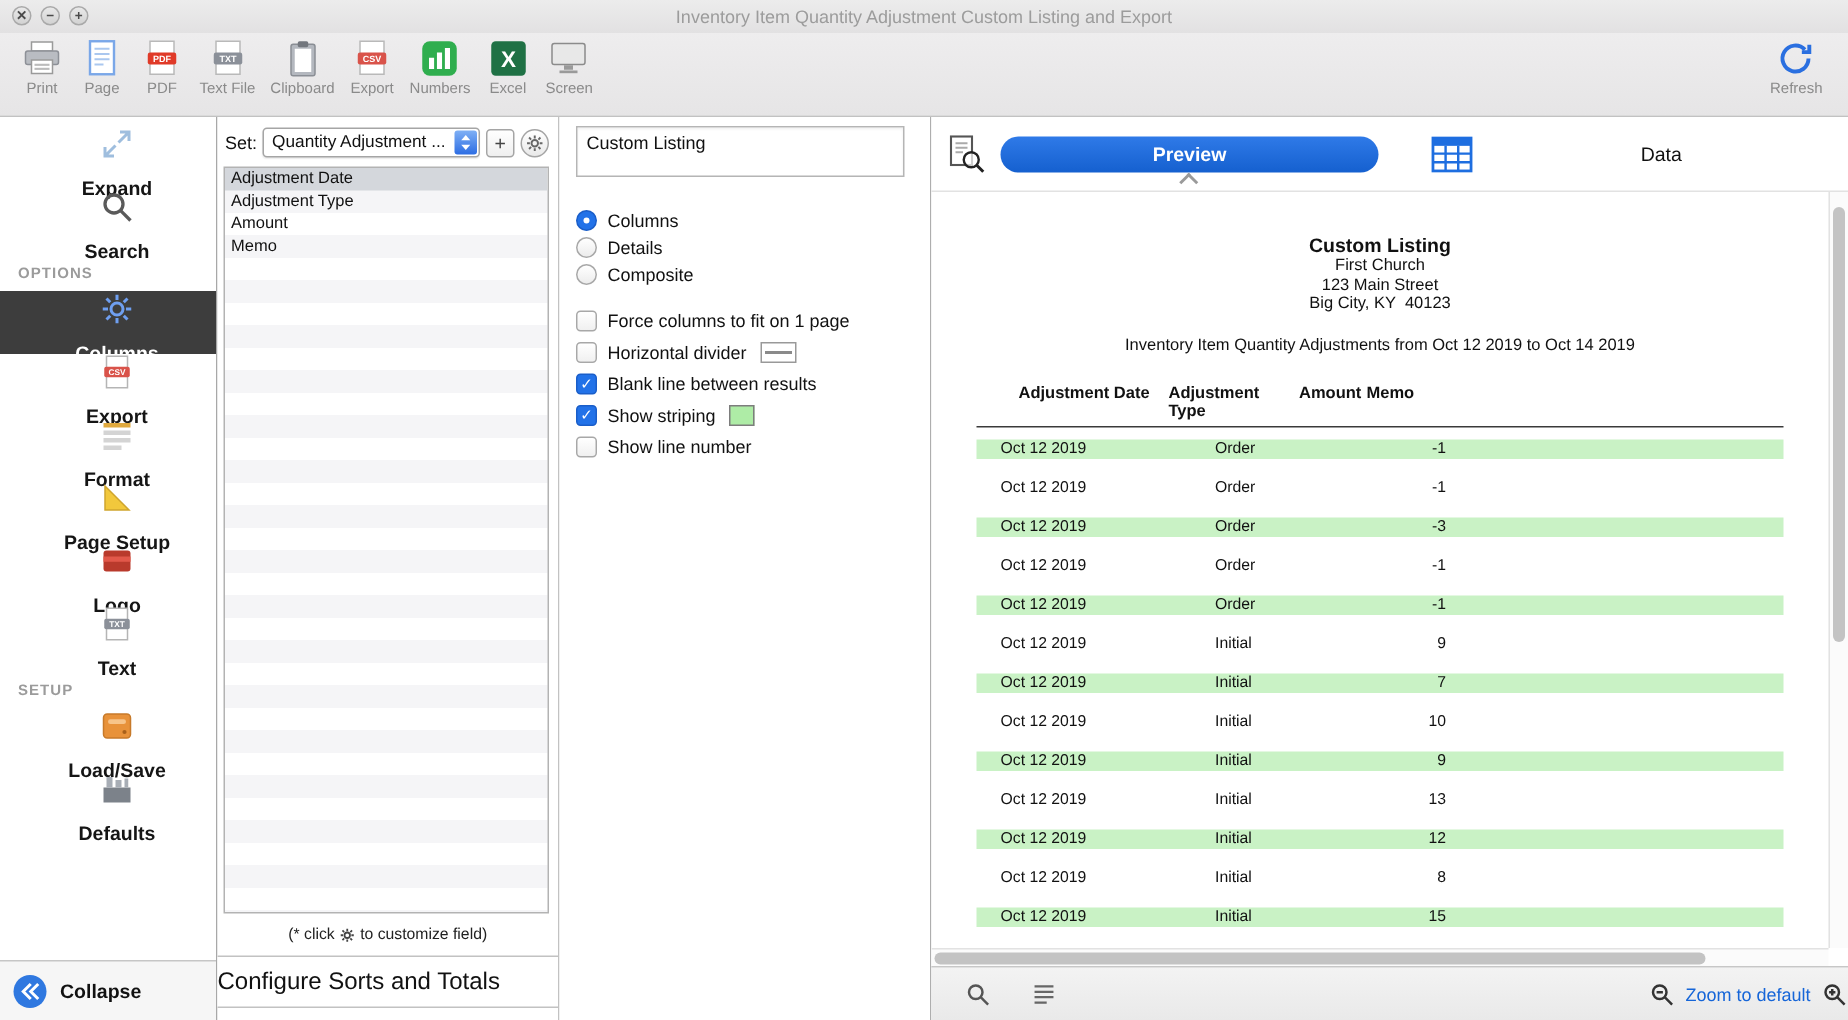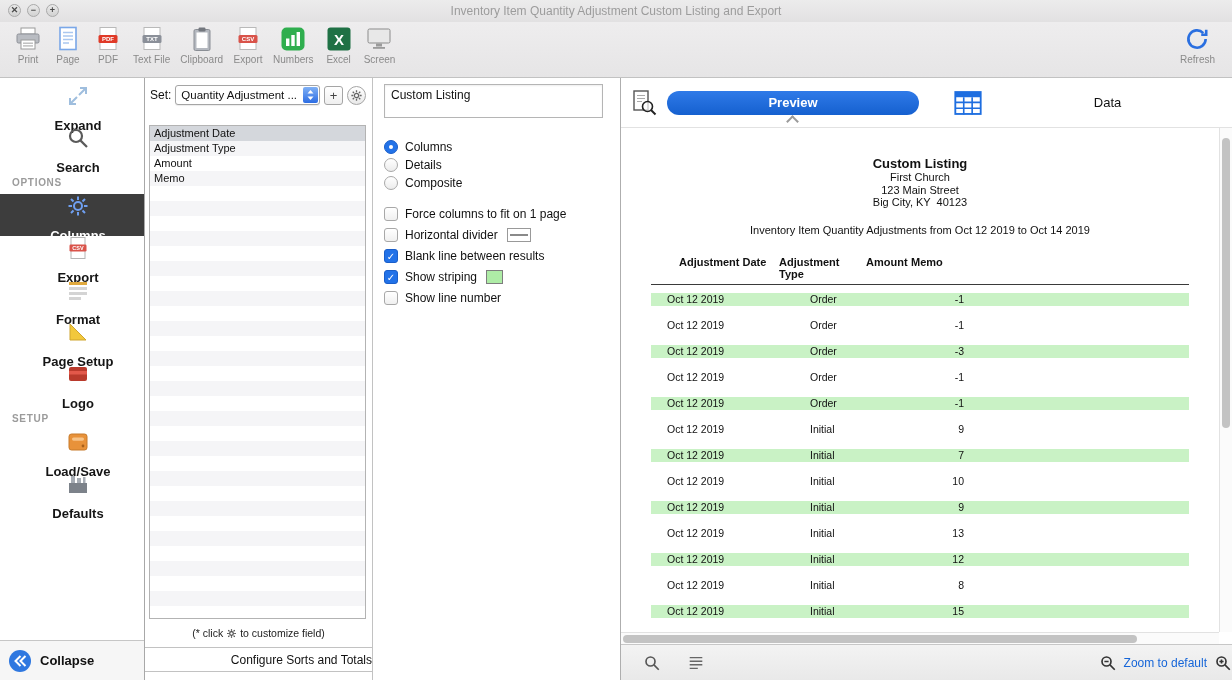--- a/index.html
+++ b/index.html
@@ -52,21 +52,21 @@
     height:26px; padding:9px 0 0 12px; font-size:10px; font-weight:bold;
     color:#9b9b9b; letter-spacing:0.7px;
   }
   .sidebar-footer {
     height:40px; border-top:1px solid #c6c6c6; background:#f6f6f6;
     display:flex; align-items:center; gap:8px; padding-left:8px;
     font-size:13px; font-weight:bold;
   }
   
   .field-col { width:228px; border-right:1px solid #c2c2c2; background:#fff; display:flex; flex-direction:column; }
-  .set-row { display:flex; align-items:center; gap:4px; padding:7px 6px 20px 5px; font-size:12px; }
+  .set-row { display:flex; align-items:center; gap:4px; padding:7px 6px 6px 5px; font-size:12px; }
   .set-dropdown {
     flex:1; height:20px; border:1px solid #a5a5a5; border-radius:3px; background:#fff;
     display:flex; align-items:center; padding-left:5px; position:relative;
     font-size:11.5px; overflow:hidden; white-space:nowrap;
     box-shadow:0 1px 1px rgba(0,0,0,0.08);
   }
   .caretbox {
     position:absolute; right:1px; top:1px; bottom:1px; width:15px; border-radius:2px;
     background:linear-gradient(#7fb0f5,#2d6de3); display:flex; align-items:center; justify-content:center;
   }
@@ -85,22 +85,22 @@
     background:repeating-linear-gradient(180deg,#ffffff 0 15px,#f5f5f7 15px 30px);
     overflow:hidden;
   }
   .field-item { height:15px; line-height:15px; font-size:11px; padding-left:4px; }
   .field-item.selected { background:#d4d7dc; }
   .field-footnote {
     height:20px; margin-top:4px; display:flex; align-items:center; justify-content:center;
     gap:3px; font-size:10.5px; color:#222;
   }
   .configure-row {
-    height:25px; margin-top:4px; border-top:1px solid #c2c2c2; border-bottom:1px solid #c2c2c2;
-    display:flex; align-items:center; justify-content:flex-end; font-size:12px; background:#fff;
+    height:35px; margin-top:4px; border-top:1px solid #c2c2c2; border-bottom:1px solid #c2c2c2;
+    display:flex; align-items:center; justify-content:flex-start; font-size:16px; background:#fff;
   }
   .field-col-pad { height:8px; }
   
   .options-col { width:248px; border-right:1px solid #aeaeae; background:#fff; padding:6px 0 0 11px; }
   .name-input {
     width:219px; height:34px; border:1px solid #b5b5b5; background:#fff;
     font-size:12px; padding:3px 6px; box-shadow:inset 0 1px 2px rgba(0,0,0,0.07);
   }
   .radio-group { margin-top:22px; display:flex; flex-direction:column; gap:4px; }
   .radio-row { display:flex; align-items:center; gap:7px; font-size:12px; height:14px; }
@@ -307,20 +307,28 @@
           </svg>
           <span>Page Setup</span>
         </div>
         <div class="side-item">
           <svg width="24" height="24" viewBox="0 0 24 24">
             <rect x="3" y="5" width="18" height="14" rx="2" fill="#b93a2c"></rect>
             <rect x="3" y="9" width="18" height="3.5" fill="#e2584a"></rect>
           </svg>
           <span>Logo</span>
         </div>
+        <div class="side-item">
+          <svg width="22" height="24" viewBox="0 0 22 24">
+            <rect x="4" y="1.5" width="14" height="21" fill="#fff" stroke="#b5b5b5"></rect>
+            <rect x="2.5" y="8.5" width="17" height="7" rx="1.3" fill="#8b9099"></rect>
+            <text x="11" y="13.8" font-size="5.5" fill="#fff" text-anchor="middle" font-family="Liberation Sans, sans-serif" font-weight="bold">TXT</text>
+          </svg>
+          <span>Text</span>
+        </div>
         <div class="side-header">SETUP</div>
         <div class="side-item">
           <svg width="24" height="24" viewBox="0 0 24 24">
             <rect x="3" y="4" width="18" height="16" rx="2.5" fill="#e8923a" stroke="#c77a2a"></rect>
             <rect x="6" y="7.5" width="12" height="3.2" rx="1.6" fill="#f7c489"></rect>
             <circle cx="17" cy="16" r="1.4" fill="#a8601a"></circle>
           </svg>
           <span>Load/Save</span>
         </div>
         <div class="side-item">

